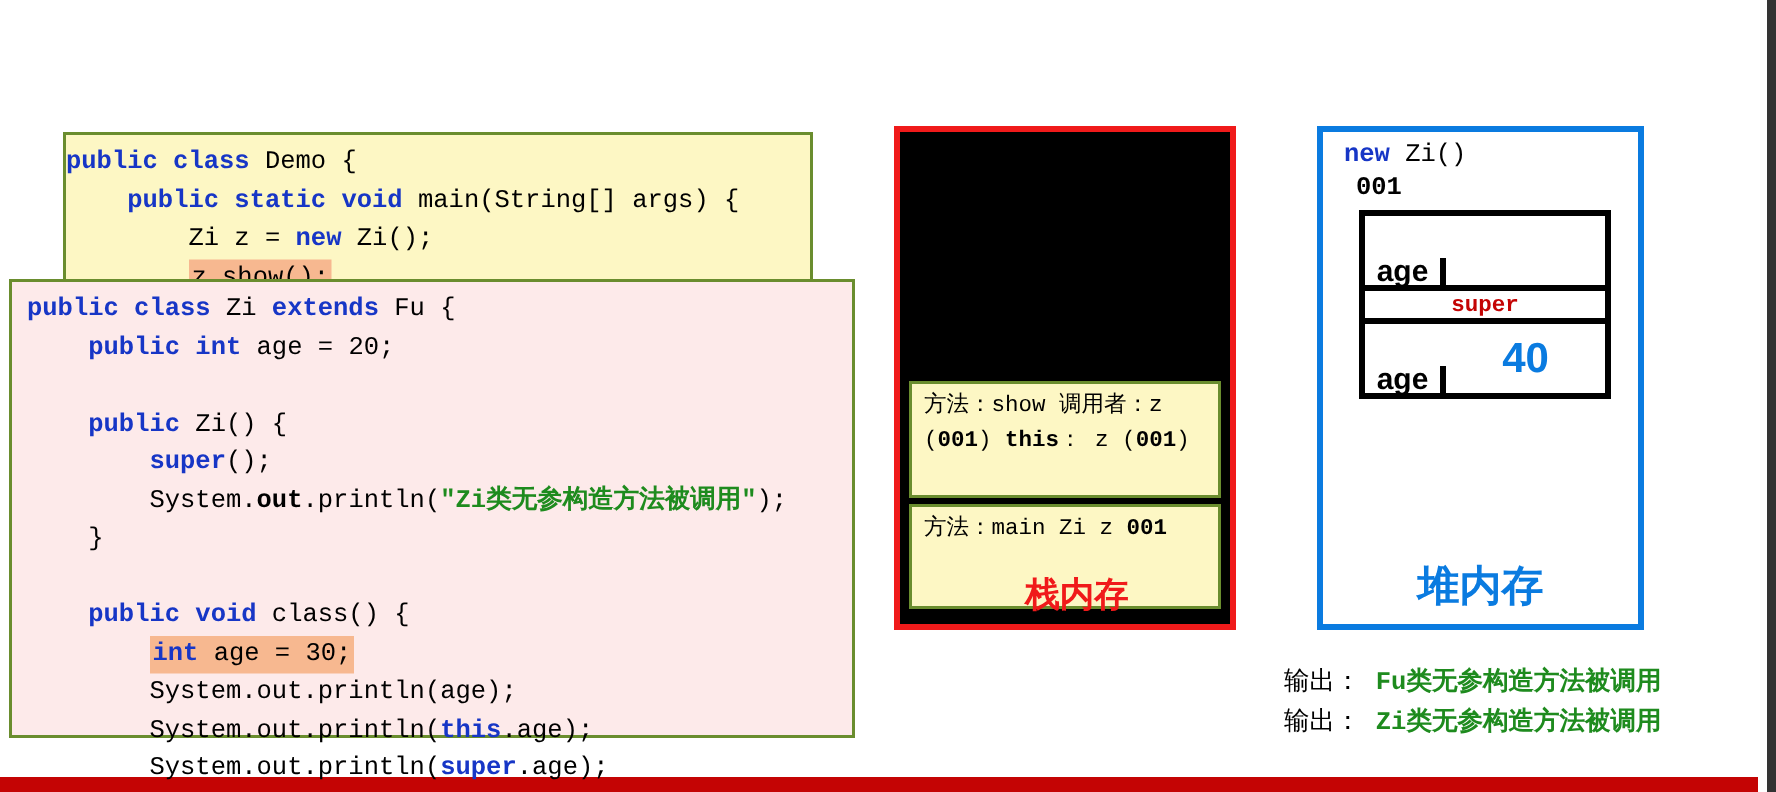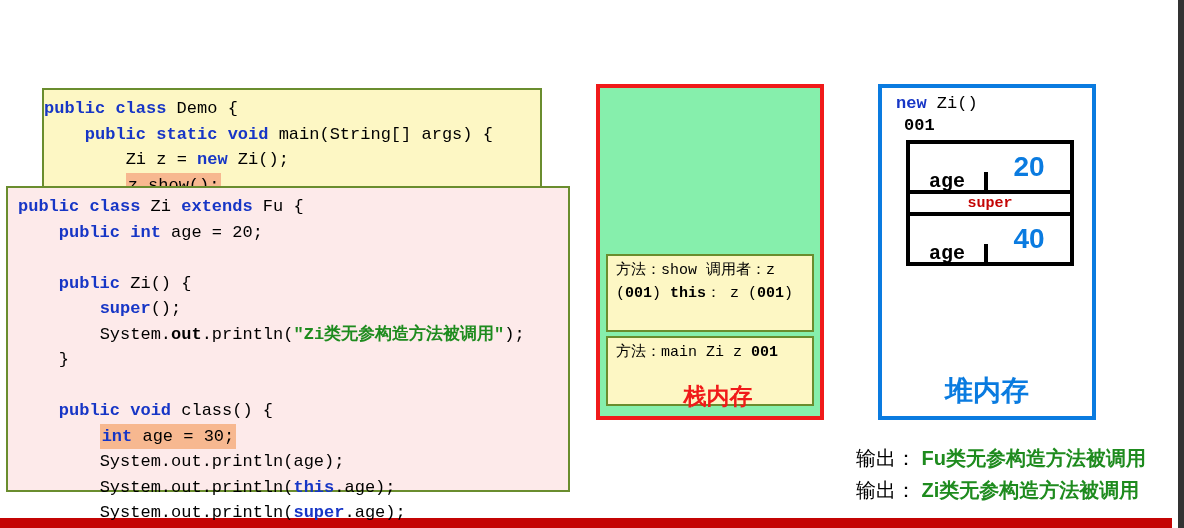--- a/index.html
+++ b/index.html
@@ -70,21 +70,21 @@
   .kw-blue { color: #1736c6; font-weight: bold; }
   .kw-bold { font-weight: bold; }
   .str-green { color: #1e8b1e; font-weight: bold; }
 
   
   .stack-box {
     position: absolute;
     left: 596px; top: 84px;
     width: 228px; height: 336px;
     border: 4px solid #f01a1a;
-    background: #86efac;
+    background: #000000;
   }
   .stack-frame {
     position: absolute;
     left: 6px; right: 6px;
     border: 2px solid #6a8d2e;
     background: #fdf7c4;
     font-family: Consolas, "Courier New", monospace;
     font-size: 15px;
     padding: 4px 8px;
     line-height: 1.5;
@@ -129,25 +129,25 @@
     left: 24px; top: 52px;
     width: 168px;
     border: 4px solid #000;
   }
   .obj-row {
     display: flex;
     height: 46px;
     align-items: stretch;
   }
   .obj-label {
-    width: 78px;
+    width: 54px;
     display: flex;
     align-items: center;
     justify-content: center;
-    font-family: Liberation Mono, monospace;
+    font-family: Liberation Sans, sans-serif;
     font-size: 20px;
     font-weight: bold;
     border-right: 4px solid #000;
     margin-top: 28px;
   }
   .obj-val {
     flex: 1;
     display: flex;
     align-items: center;
     justify-content: center;
@@ -174,22 +174,22 @@
     text-align: center;
     font-size: 28px;
     font-weight: 900;
     color: #0a7be0;
   }
 
   
   .output-lines {
     position: absolute;
     left: 856px; top: 442px;
-    font-family: Liberation Sans, sans-serif;
-    font-size: 20px;
+    font-family: Liberation Mono, monospace;
+    font-size: 17px;
     line-height: 1.6;
   }
   .output-lines .lbl { color: #000; }
   .output-lines .msg { color: #1e8b1e; font-weight: bold; }
 
   .watermark {
     position: absolute;
     right: 16px; bottom: 12px;
     font-size: 13px;
     color: #b8b8b8;
@@ -232,21 +232,20 @@
 <span> Zi z        </span><span class="kw-bold">001</span></div>
     <div class="stack-label">栈内存</div>
   </div>
 
   <div class="heap-box">
     <div class="heap-head"><span class="new">new</span><span> Zi()</span></div>
     <div class="heap-addr">001</div>
     <div class="obj-grid">
       <div class="obj-row">
         <div class="obj-label">age</div>
-        <div class="obj-val">20</div>
       </div>
       <div class="obj-sep">super</div>
       <div class="obj-row">
         <div class="obj-label">age</div>
         <div class="obj-val">40</div>
       </div>
     </div>
     <div class="heap-label">堆内存</div>
   </div>
 

